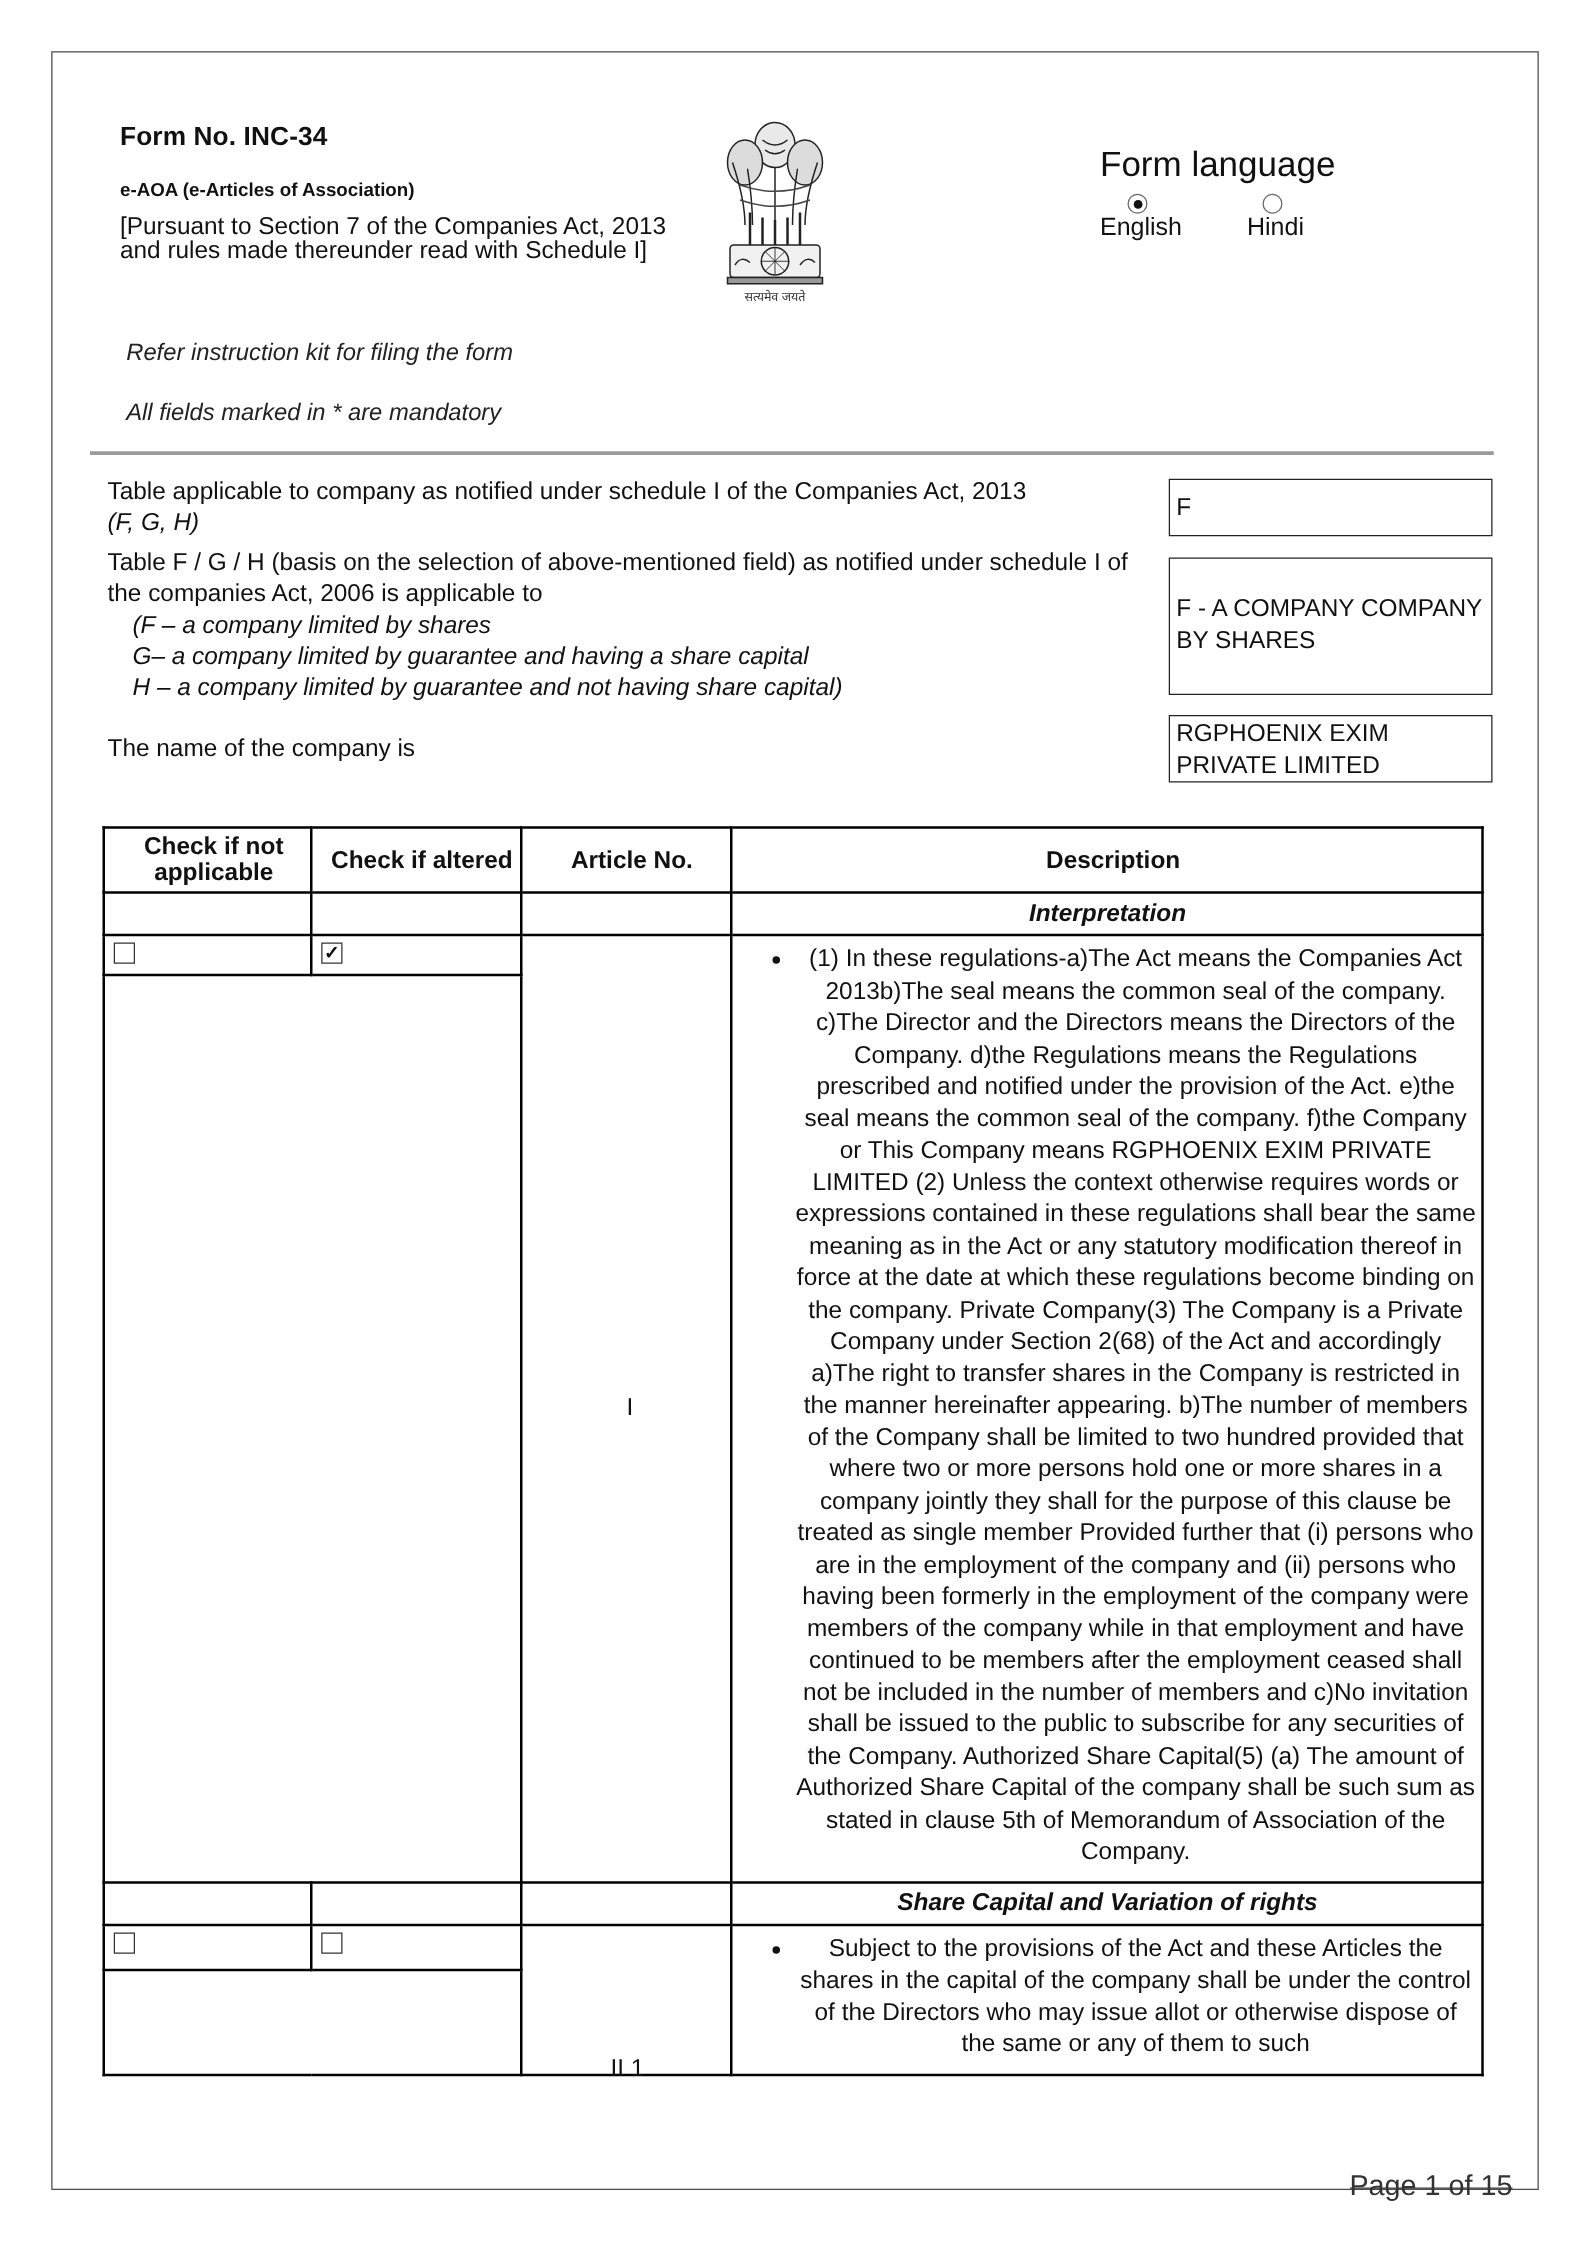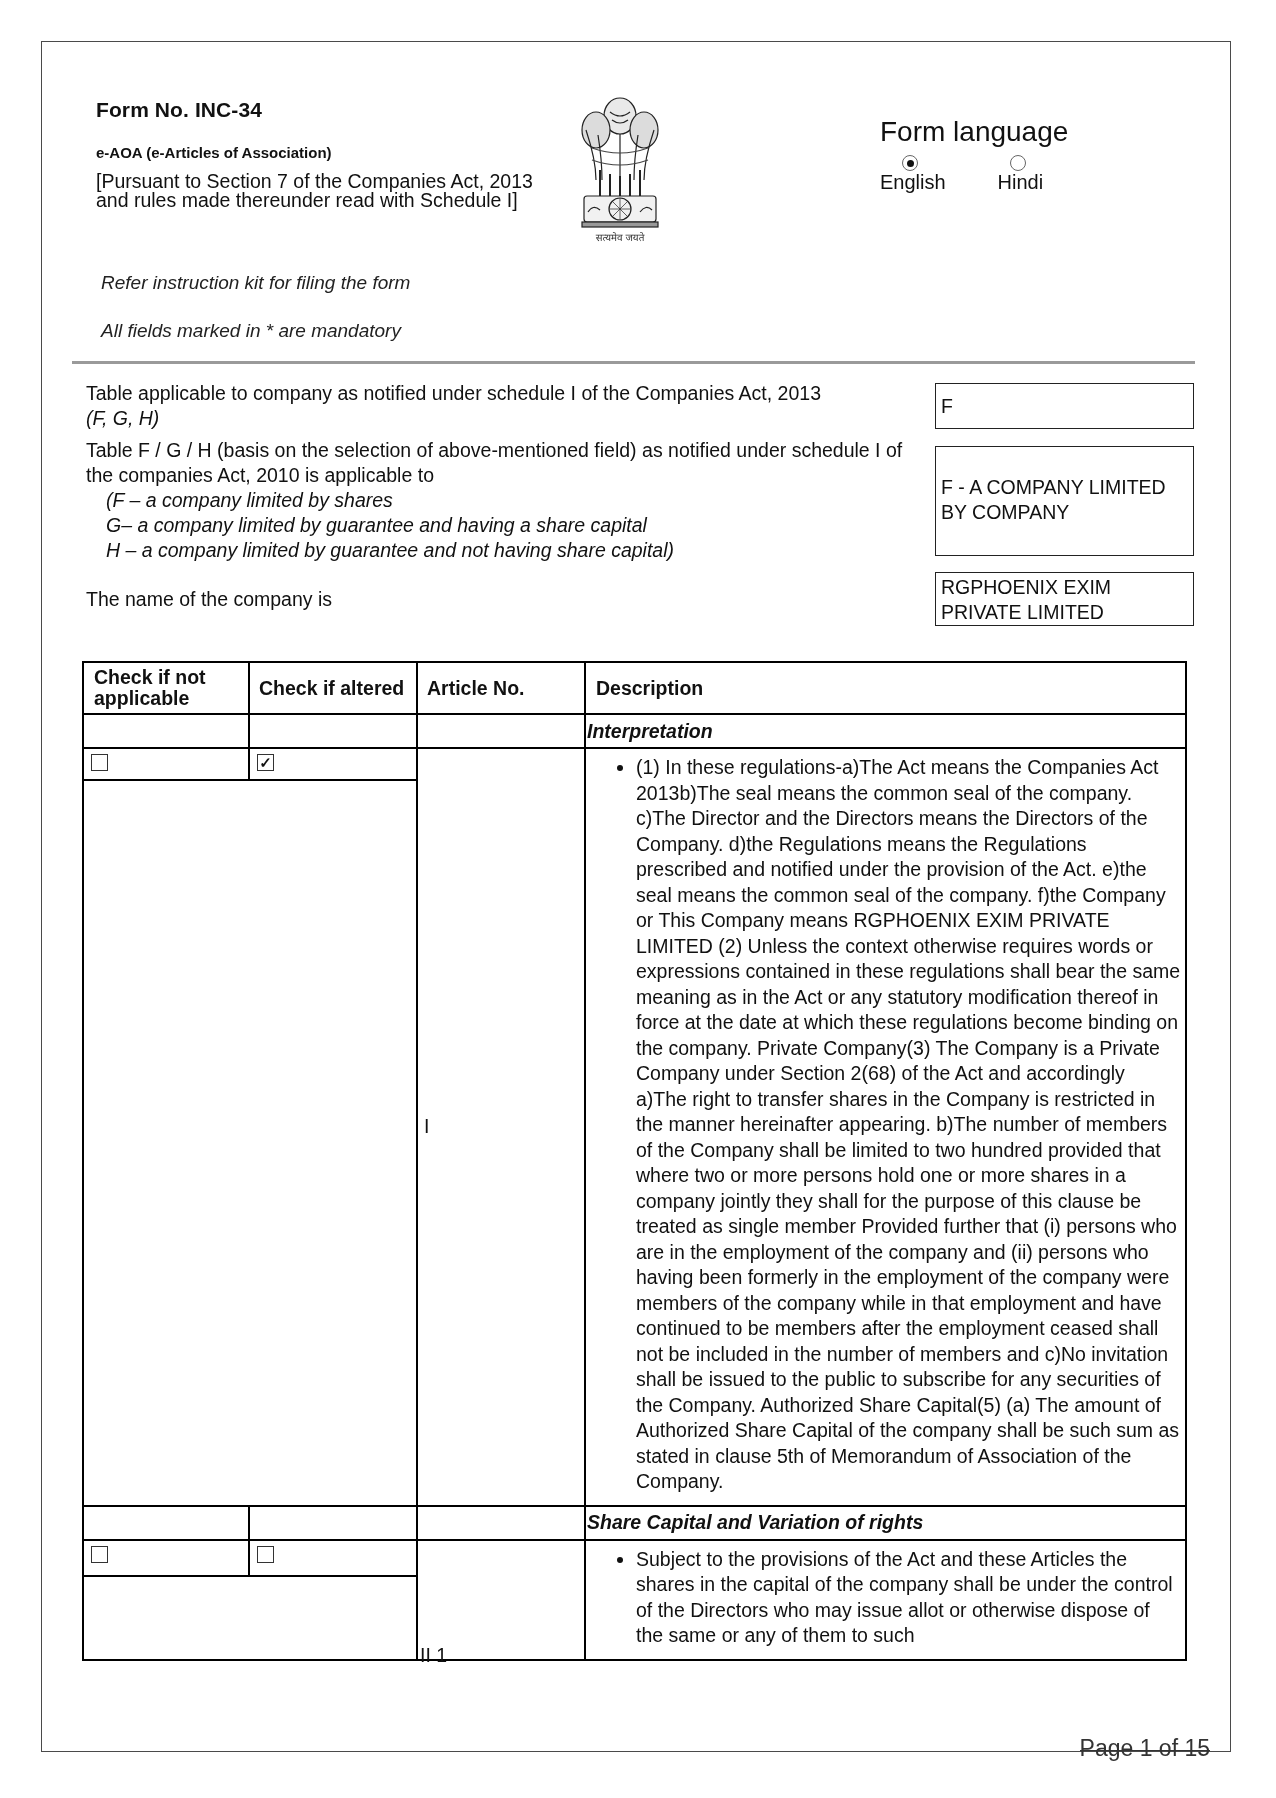--- a/index.html
+++ b/index.html
@@ -119,20 +119,21 @@
       left: 82px; top: 661px;
       width: 1103px;
       border-collapse: collapse;
       table-layout: fixed;
       font-size: 19.5px;
     }
     .articles td, .articles th {
       border: 2px solid #000;
       padding: 0;
       vertical-align: top;
+      text-align: center;
     }
     .articles col.c1 { width: 166px; }
     .articles col.c2 { width: 168px; }
     .articles col.c3 { width: 168px; }
     .articles col.c4 { width: 601px; }
 
     .th-cell {
       height: 50px;
       font-weight: bold;
       font-size: 19.5px;
@@ -235,28 +236,28 @@
 
 <div class="abs divider"></div>
 
 <div class="abs q-text q1">
   <span>Table applicable to company as notified under schedule I of the Companies Act, 2013</span><br>
   <span class="q-italic">(F, G, H)</span>
 </div>
 <div class="abs field-box box-table">F</div>
 
 <div class="abs q-text q2">
-  <span>Table F / G / H (basis on the selection of above-mentioned field) as notified under schedule I of the companies Act, 2010 is applicable to</span>
+  <span>Table F / G / H (basis on the selection of above-mentioned field) as notified under schedule I of the companies Act, 2006 is applicable to</span>
   <div class="q-list">
     <div>(F – a company limited by shares</div>
     <div>G– a company limited by guarantee and having a share capital</div>
     <div>H – a company limited by guarantee and not having share capital)</div>
   </div>
 </div>
-<div class="abs field-box box-desc">F - A COMPANY LIMITED BY COMPANY</div>
+<div class="abs field-box box-desc">F - A COMPANY COMPANY BY SHARES</div>
 
 <div class="abs q-text q3">The name of the company is</div>
 <div class="abs field-box box-name">RGPHOENIX EXIM PRIVATE LIMITED</div>
 
 <table class="articles">
   <colgroup>
     <col class="c1">
       <col class="c2">
       <col class="c3">
       <col class="c4">

